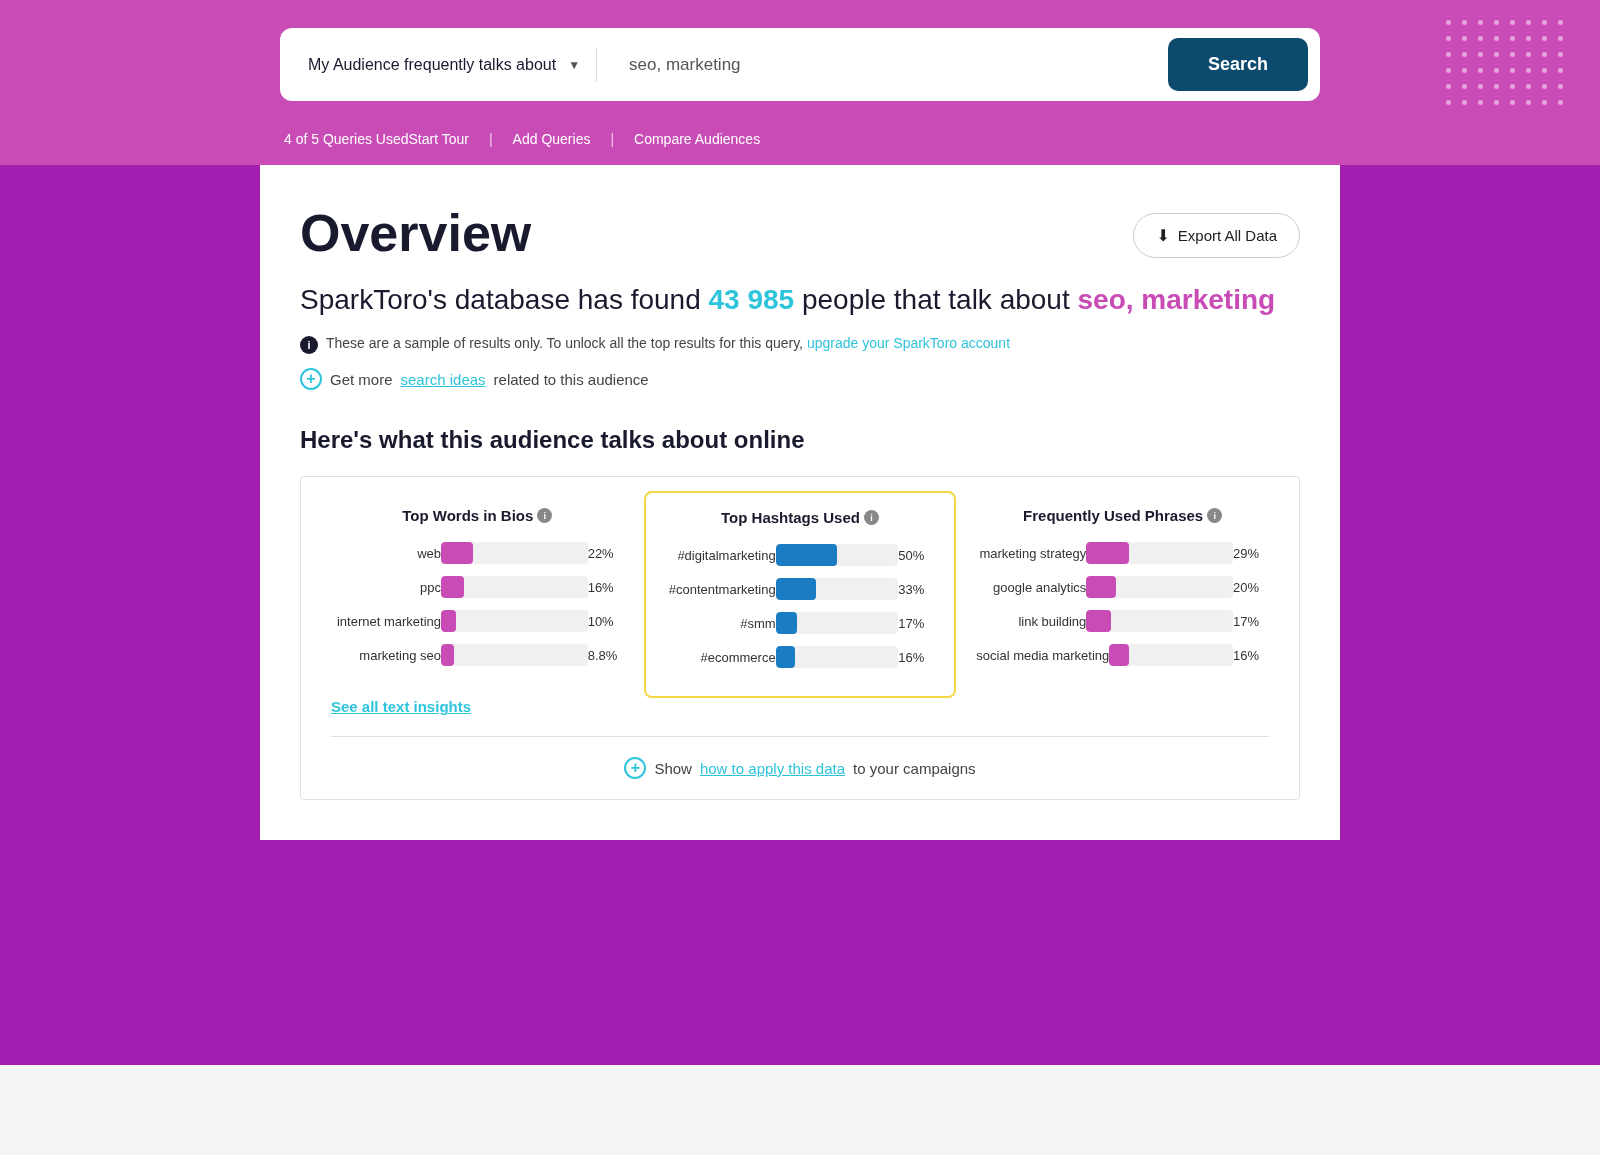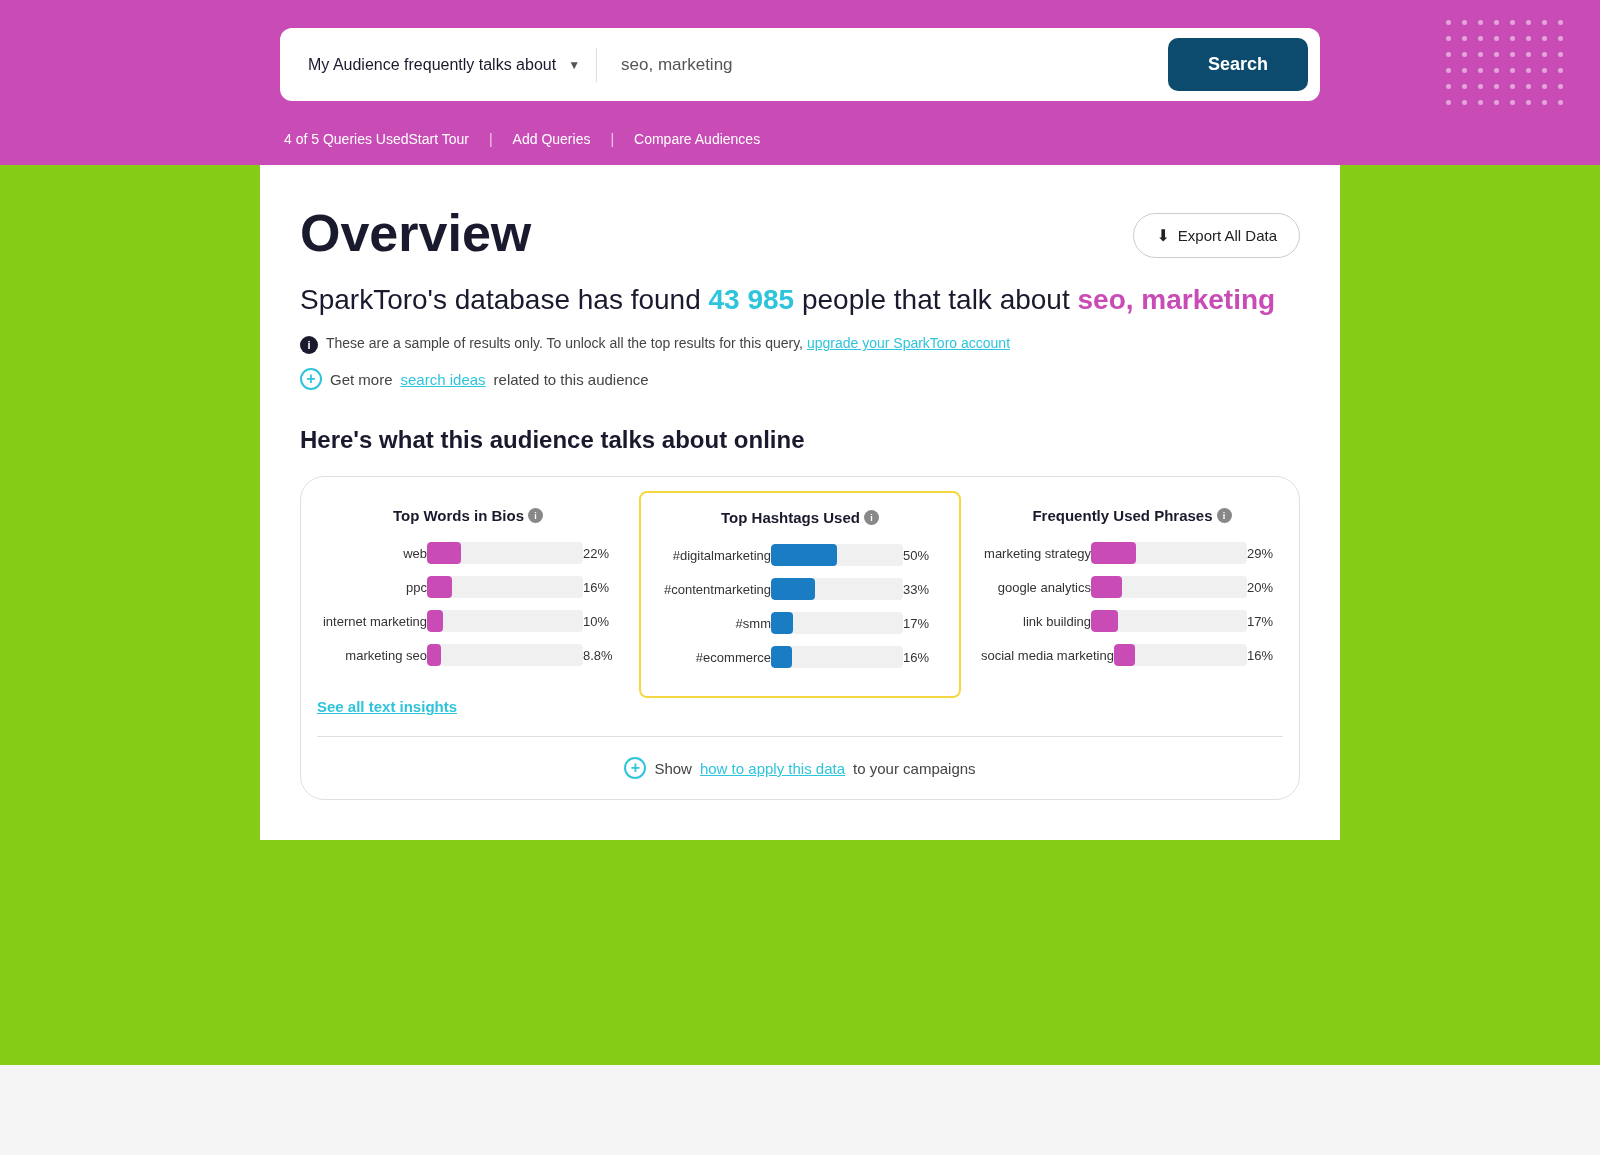--- a/index.html
+++ b/index.html
@@ -17,21 +17,21 @@
       overflow: hidden;
     }
     .search-bar-container {
       background: #fff;
       border-radius: 12px;
       display: flex;
       align-items: center;
       padding: 10px 12px;
       max-width: 1040px;
       margin: 0 auto;
-      gap: 8px;
+      gap: 16px;
     }
     .audience-selector {
       display: flex;
       align-items: center;
       gap: 8px;
       padding: 8px 16px;
       border-right: 1px solid #ddd;
       cursor: pointer;
       white-space: nowrap;
       font-size: 16px;
@@ -160,21 +160,20 @@
       display: inline-flex;
       align-items: center;
       justify-content: center;
       font-size: 11px;
       font-weight: 700;
       flex-shrink: 0;
       margin-top: 1px;
     }
     .upgrade-link {
       color: #2ec4dc;
-      text-decoration: underline;
       cursor: pointer;
     }
 
     .search-ideas-row {
       display: flex;
       align-items: center;
       gap: 8px;
       font-size: 15px;
       color: #444;
       margin-bottom: 36px;
@@ -201,22 +200,22 @@
     .section-title {
       font-size: 24px;
       font-weight: 800;
       color: #1a1a2e;
       margin-bottom: 22px;
     }
 
     
     .chart-card {
       border: 1.5px solid #e0e0e0;
-      border-radius: 24px;
-      padding: 30px 16px 20px;
+      border-radius: 4px;
+      padding: 30px 30px 20px;
       background: #fff;
     }
 
     .charts-row {
       display: grid;
       grid-template-columns: 1fr 1fr 1fr;
       gap: 0;
     }
 
     .chart-section {
@@ -411,21 +410,21 @@
     <div class="header-links">
       <a>Start Tour</a>
       <span class="sep">|</span>
       <a>Add Queries</a>
       <span class="sep">|</span>
       <a>Compare Audiences</a>
     </div>
   </div>
 </div>
 
-<div style="background:#84cc16; min-height:900px;">
+<div style="background:#a21caf; min-height:900px;">
 <div class="main-content">
 
   <div class="overview-header">
     <h1 class="overview-title">Overview</h1>
     <button class="export-btn">
       <span style="font-size:16px;">⬇</span>
       <span>Export All Data</span>
     </button>
   </div>
 

